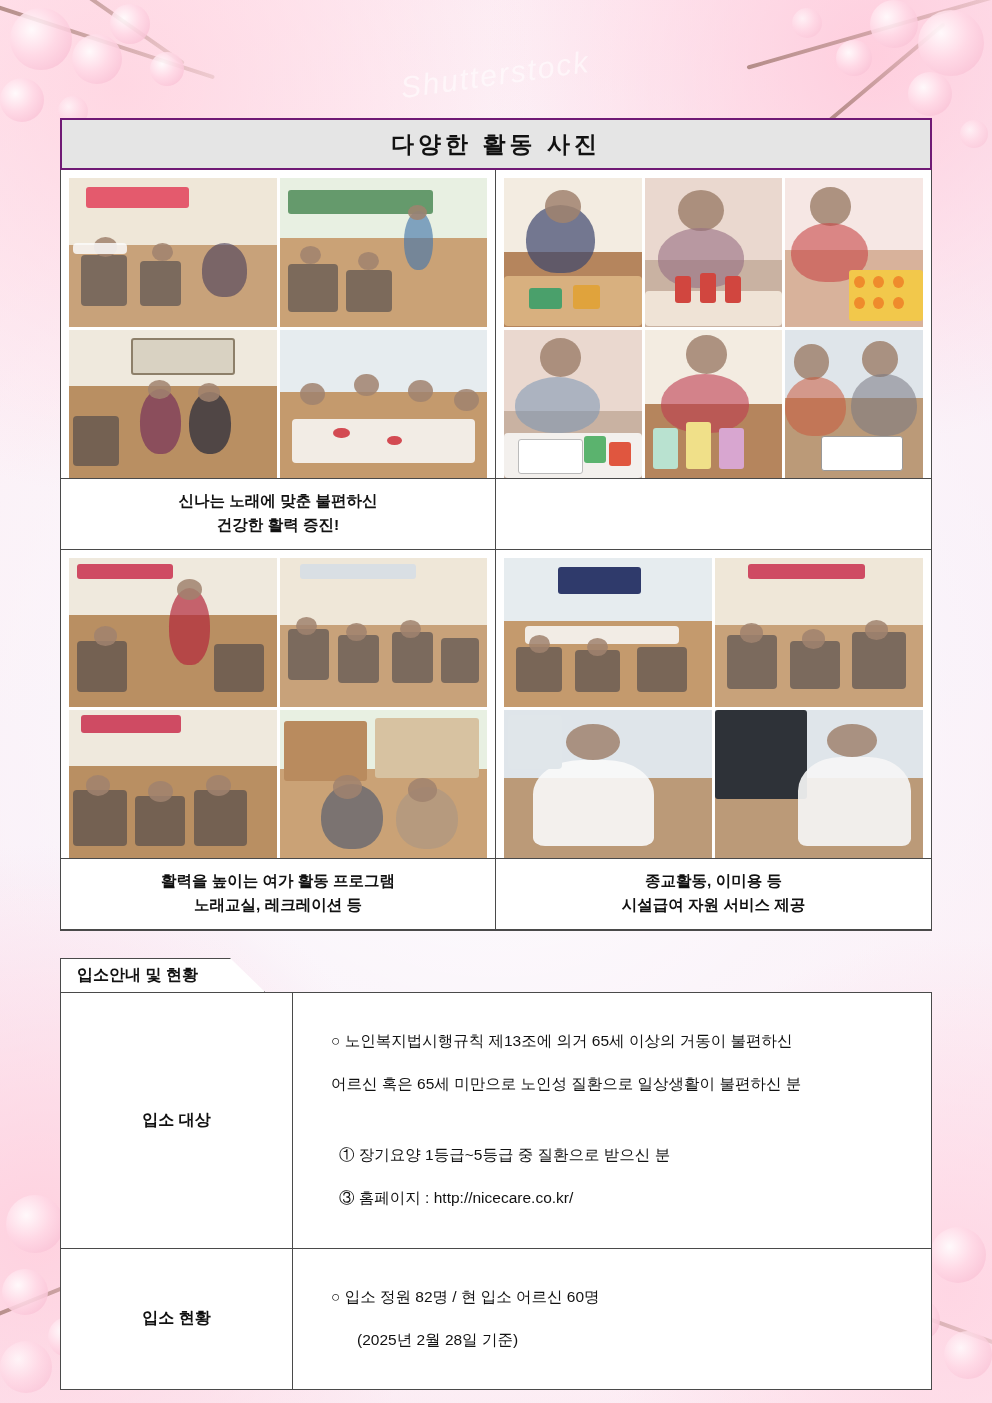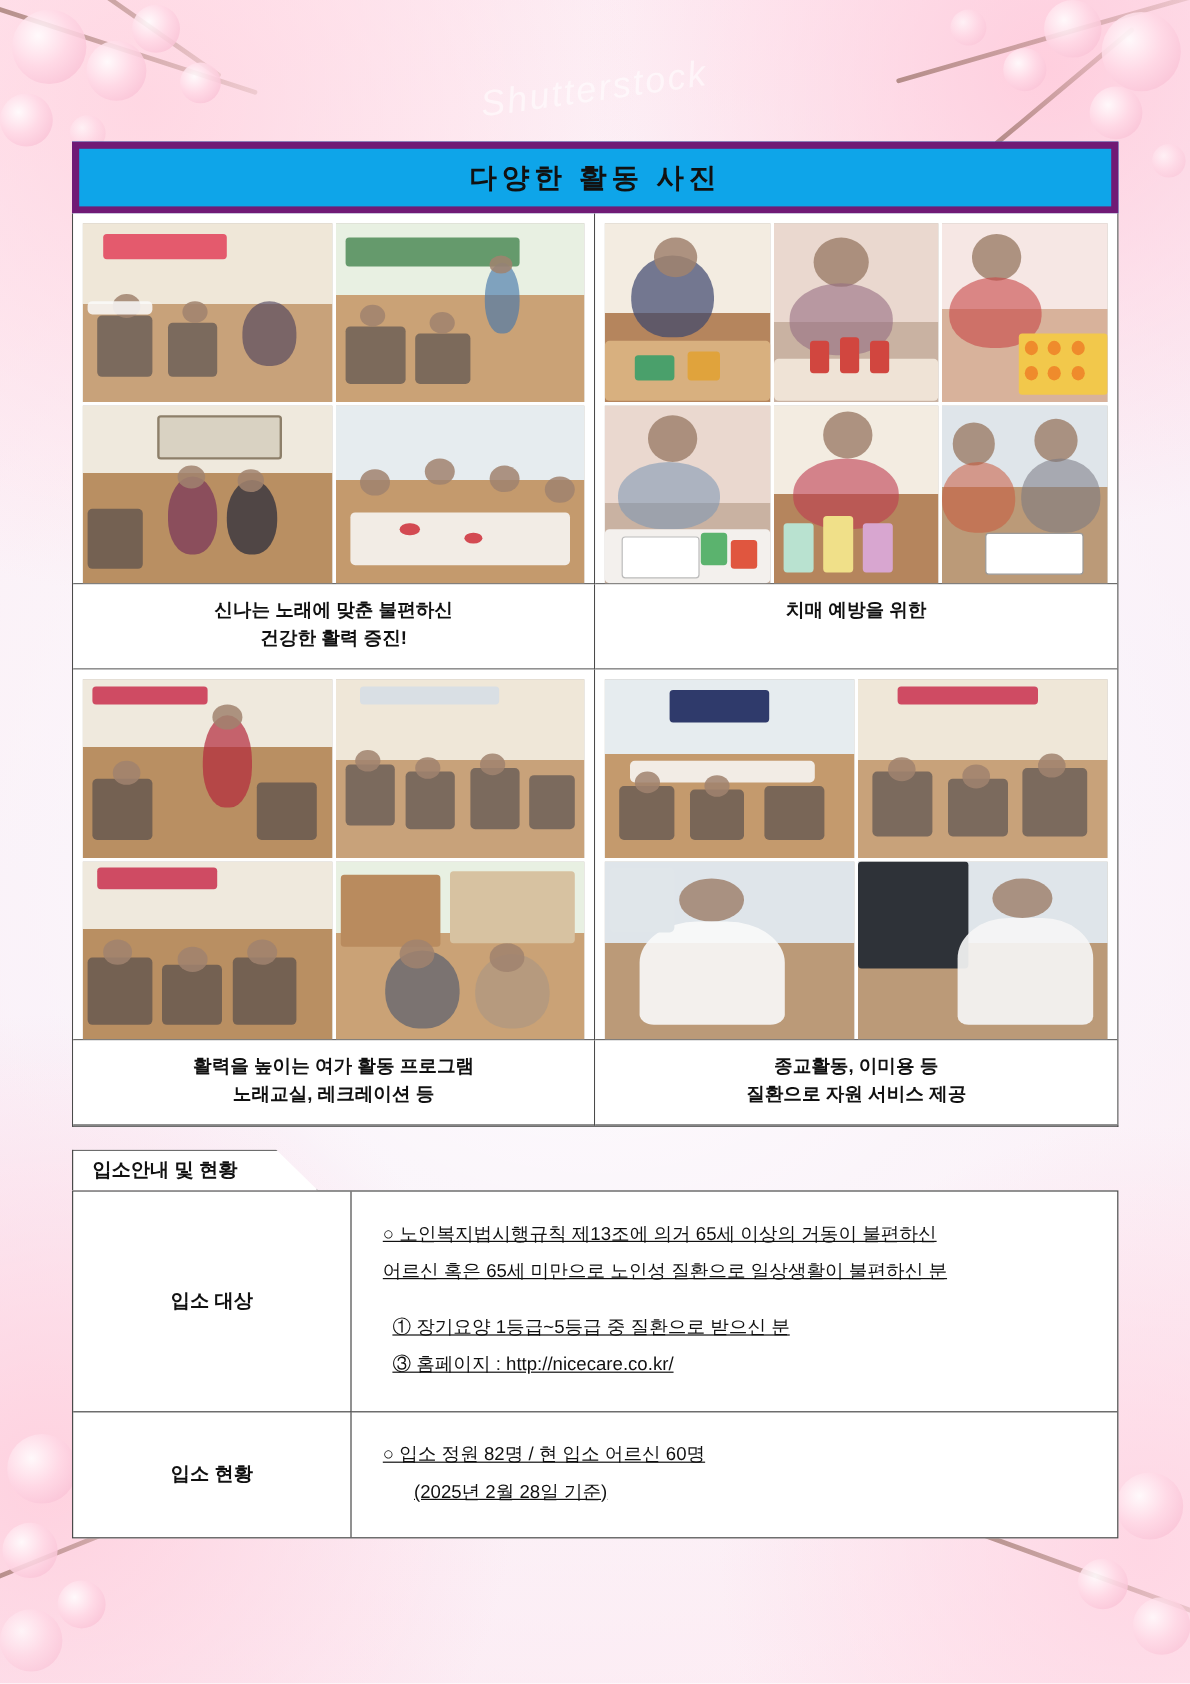--- a/index.html
+++ b/index.html
@@ -56,22 +56,22 @@
   
   .doc {
     position: absolute;
     left: 60px;
     top: 118px;
     width: 872px;
     z-index: 5;
   }
 
   .title-bar {
-    border: 6px solid #701a75;
-    background: #0ea5e9;
+    border: 2px solid #701a75;
+    background: #e5e5e5;
     height: 48px;
     display: flex;
     align-items: center;
     justify-content: center;
   }
   .title-bar .title-text {
     font-size: 23px;
     font-weight: bold;
     letter-spacing: 4px;
     color: #111;
@@ -212,21 +212,21 @@
     box-sizing: border-box;
   }
   .info-body {
     border-bottom: 1px solid #4a4a4a;
     padding: 18px 20px 20px 22px;
     font-size: 15.5px;
     line-height: 1.75;
     color: #111;
     box-sizing: border-box;
   }
-  .info-body p { margin: 4px; text-decoration: underline; }
+  .info-body p { margin: 16px; }
   .info-body .gap { height: 12px; }
   .info-body .indent { padding-left: 8px; }
   .info-body .indent2 { padding-left: 26px; }
 </style>
 </head>
 <body>
 
 <div class="page-bg"></div>
 
 <div>
@@ -381,21 +381,20 @@
           <div class="obj" style="left:26%;top:72%;width:58%;height:22%;background:#ffffff;border:1px solid #999;"></div>
         </div>
       </div>
     </div>
 
     <div class="caption-cell">
       <div>신나는 노래에 맞춘 불편하신</div>
       <div>건강한 활력 증진!</div>
     </div>
     <div class="caption-cell">
-      <div>치매 예방을 위한</div>
     </div>
 
     <div class="photo-cell">
       <div class="grid2x2">
         <div class="ph ph-c">
           <div class="room"></div>
           <div class="obj" style="left:4%;top:4%;width:46%;height:10%;background:#cf4b63;"></div>
           <div class="figure" style="left:48%;top:20%;width:20%;height:52%;background:rgba(180,40,60,.7);"></div>
           <div class="figure head" style="left:52%;top:14%;width:12%;height:14%;"></div>
           <div class="chair" style="left:4%;top:56%;width:24%;height:34%;"></div>
@@ -471,21 +470,21 @@
         </div>
       </div>
     </div>
 
     <div class="caption-cell">
       <div>활력을 높이는 여가 활동 프로그램</div>
       <div>노래교실, 레크레이션 등</div>
     </div>
     <div class="caption-cell">
       <div>종교활동, 이미용 등</div>
-      <div>질환으로 자원 서비스 제공</div>
+      <div>시설급여 자원 서비스 제공</div>
     </div>
 
   </div>
 </div>
 
 <div class="info-wrap">
   <div class="tab-label">
     <span>입소안내 및 현황</span>
   </div>
   <div class="info-table">

